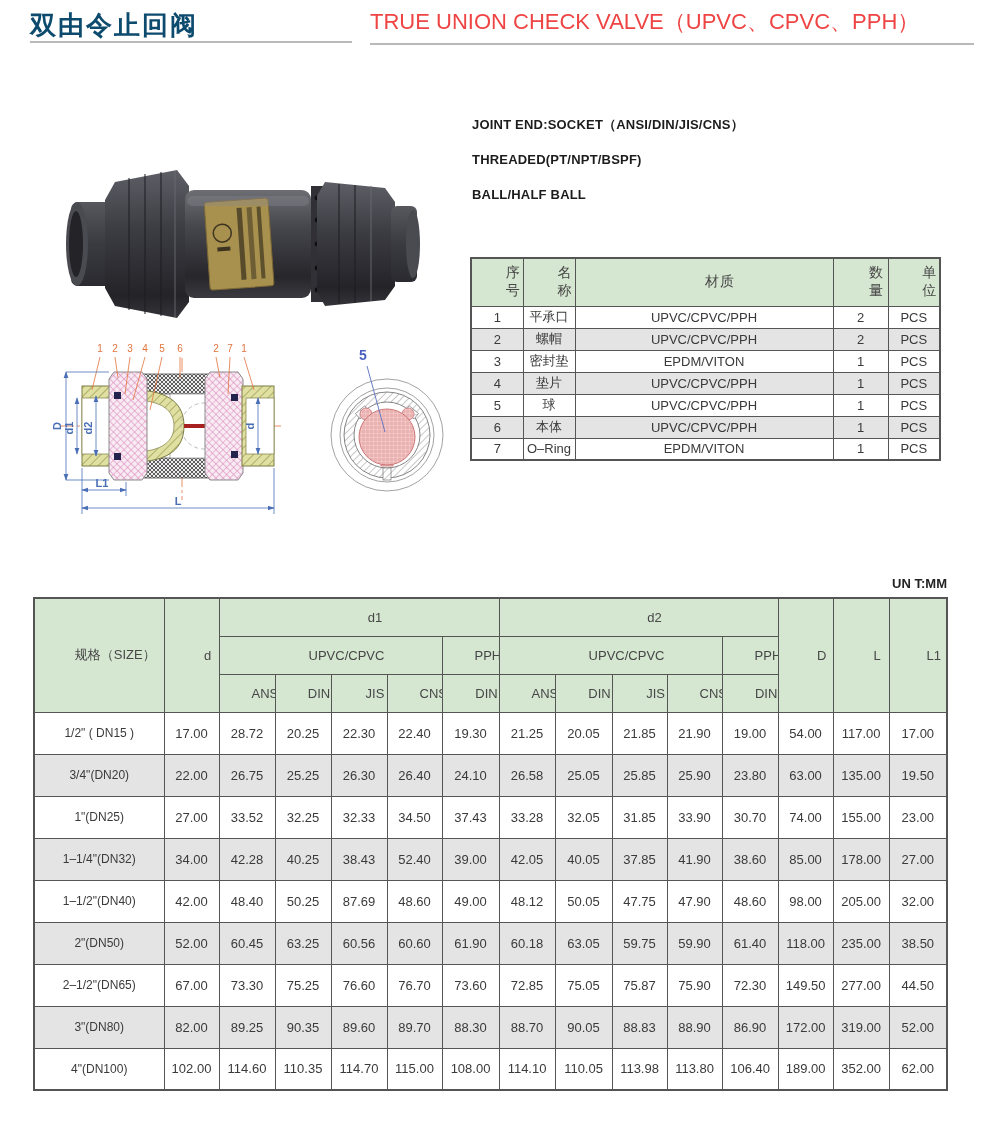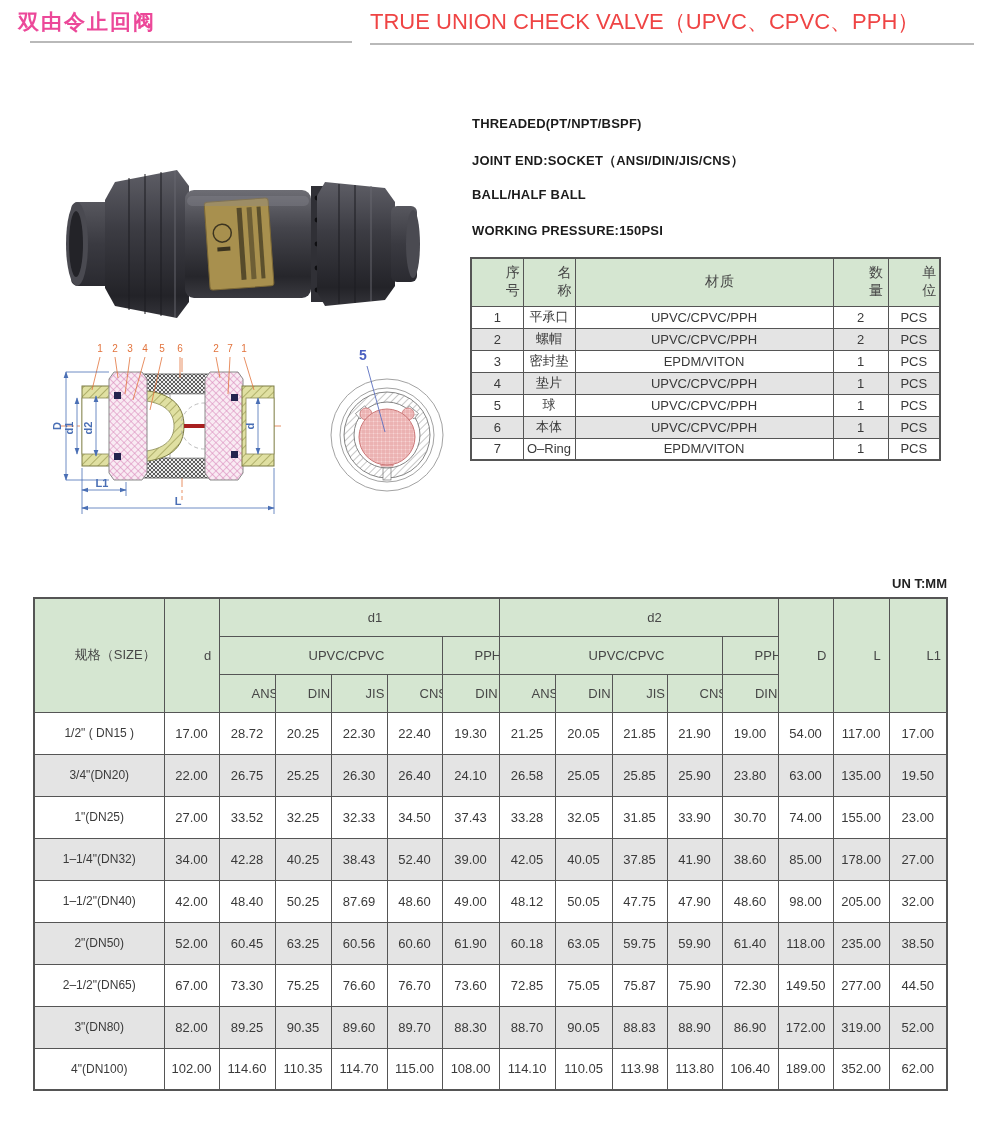--- a/index.html
+++ b/index.html
@@ -1,21 +1,21 @@
 <!DOCTYPE html>
 <html><head>
 <meta charset="utf-8">
 <style>
   * { margin:0; padding:0; box-sizing:border-box; }
   html,body { background:#ffffff; }
   body { font-family:"Liberation Sans","DejaVu Sans",sans-serif; color:#3c3c3c; }
   .page { position:relative; width:1008px; height:1132px; background:#ffffff; overflow:hidden; }
 
   
-  .zh-title { position:absolute; left:18px; top:8px; font-size:21px; font-weight:bold; color:#ec4899; letter-spacing:2px; }
+  .zh-title { position:absolute; left:30px; top:8px; font-size:26px; font-weight:bold; color:#0c4a6e; letter-spacing:2px; }
   .zh-rule  { position:absolute; left:30px; top:41px; width:322px; height:2px; background:#b9b9b9; }
   .en-title { position:absolute; left:370px; top:7px; font-size:22px; font-weight:500; color:#ef4444; white-space:nowrap; }
   .en-rule  { position:absolute; left:370px; top:43px; width:604px; height:2px; background:#b9b9b9; }
 
   
   .photo-wrap   { position:absolute; left:55px; top:140px; width:370px; height:205px; }
   .drawing-wrap { position:absolute; left:30px; top:338px; width:440px; height:192px; }
 
   
   .specs { position:absolute; left:472px; top:116px; width:520px; }
@@ -105,24 +105,23 @@
       <line x1="316" y1="46" x2="316" y2="161" stroke="#6a6a72" stroke-width="1.5" opacity=".6"></line>
 
       <rect x="336" y="66" width="26" height="76" rx="6" fill="url(#gSock)"></rect>
       <ellipse cx="358" cy="104" rx="7" ry="34" fill="#4a4a51"></ellipse>
 
       <rect x="132" y="56" width="122" height="10" rx="5" fill="#8a8a92" opacity=".35"></rect>
     </svg>
   </div>
 
   <div class="specs">
+    <div>JOINT END:SOCKET（ANSI/DIN/JIS/CNS）</div>
     <div>THREADED(PT/NPT/BSPF)</div>
-    <div>JOINT END:SOCKET（ANSI/DIN/JIS/CNS）</div>
     <div>BALL/HALF BALL</div>
-    <div>WORKING PRESSURE:150PSI</div>
   </div>
 
   <table class="parts-table">
     <colgroup>
         <col style="width:52px">
         <col style="width:52px">
         <col style="width:258px">
         <col style="width:55px">
         <col style="width:52px">
       </colgroup>

